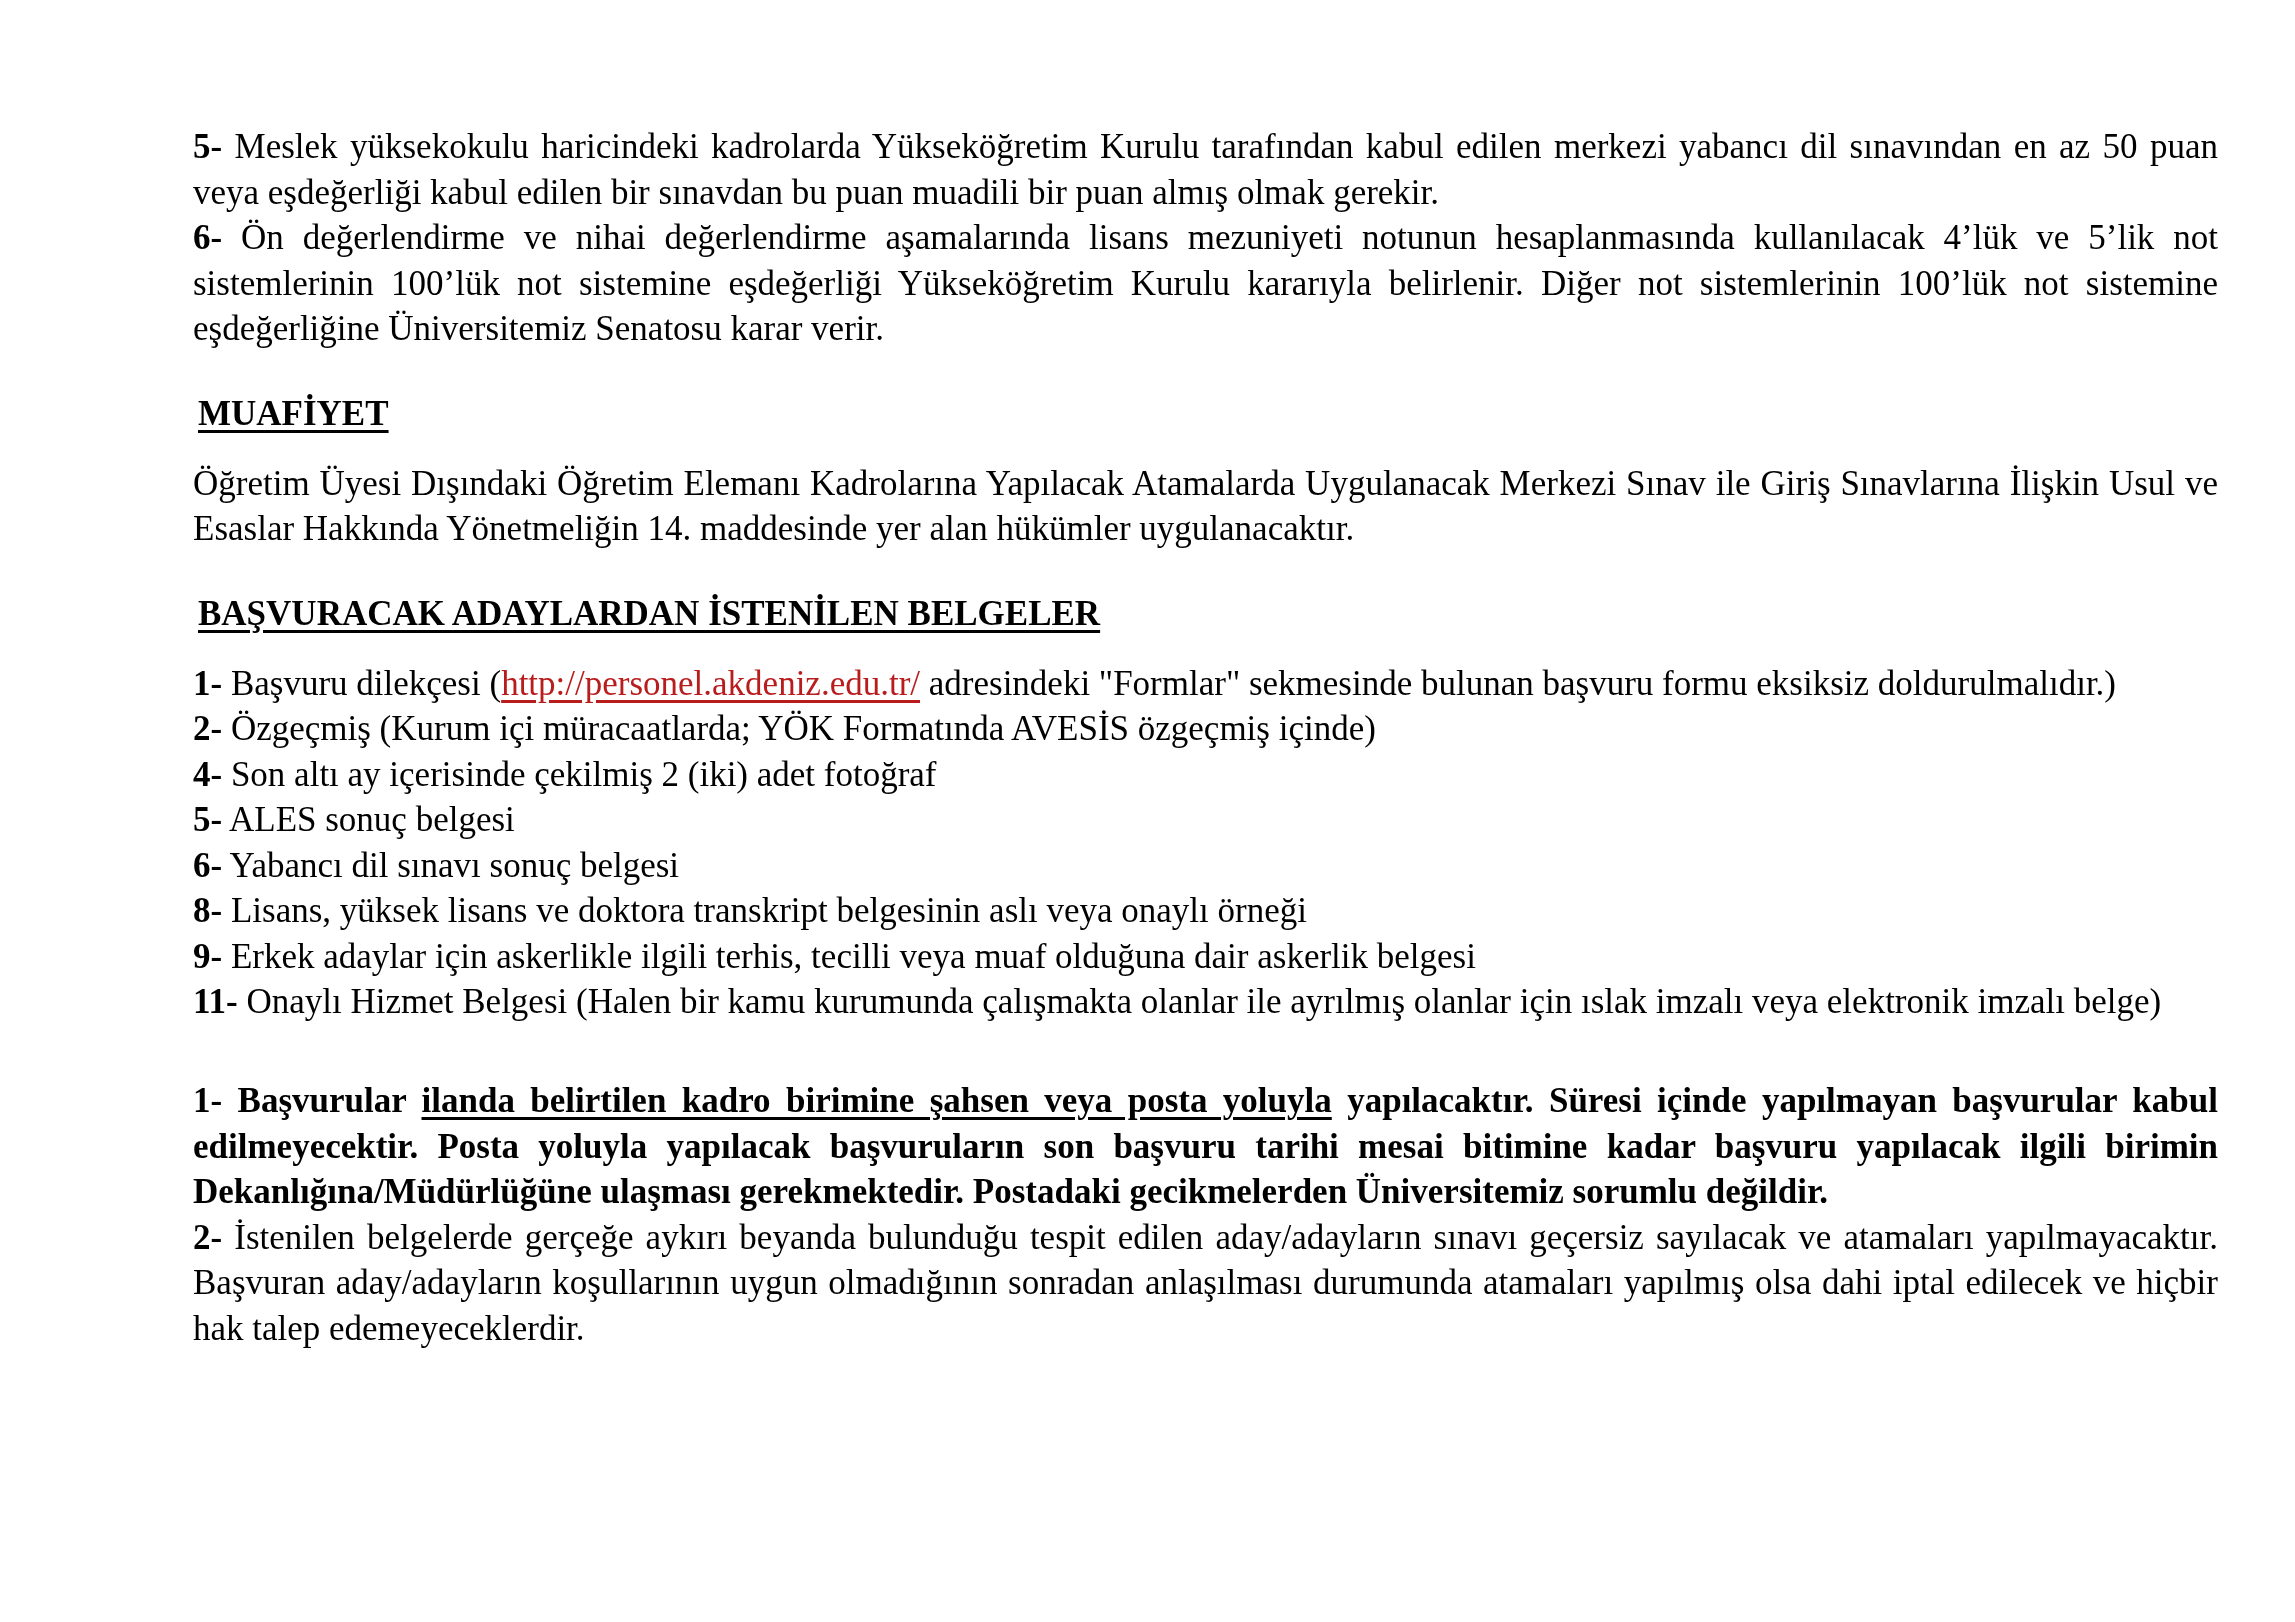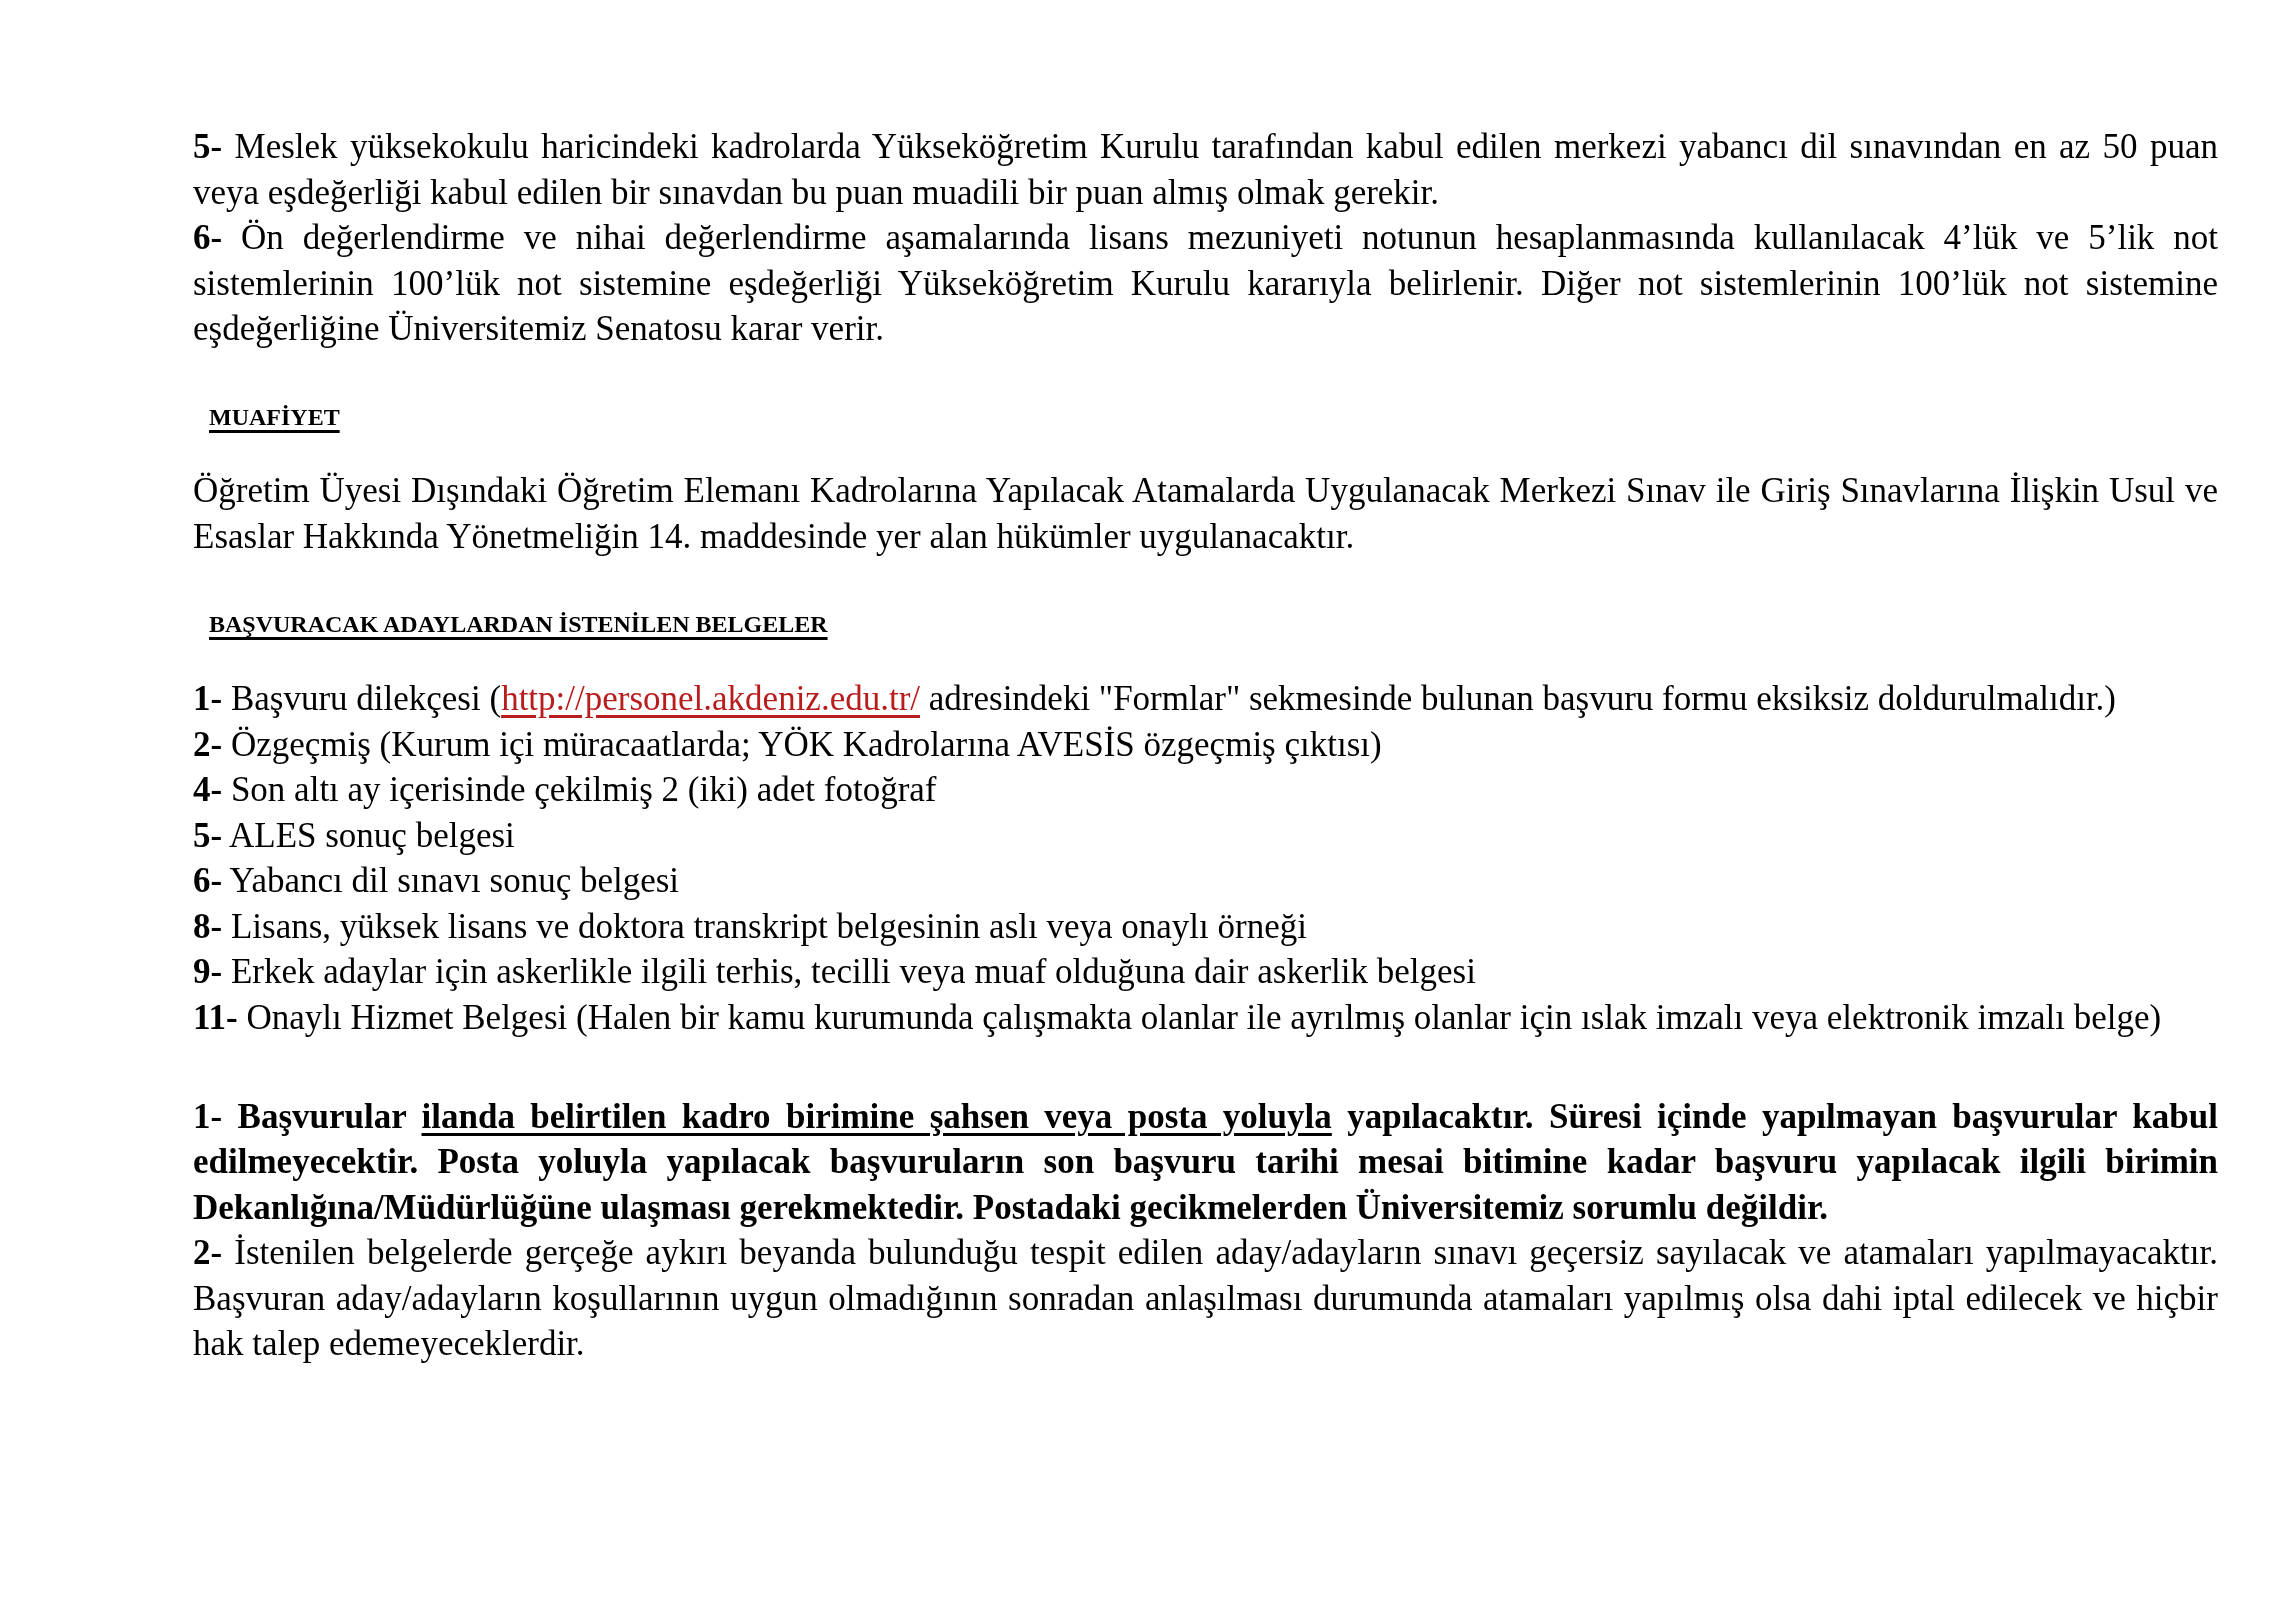--- a/index.html
+++ b/index.html
@@ -53,24 +53,24 @@
   .link {
     text-decoration: underline;
     text-decoration-thickness: 2.6px;
     text-underline-offset: 4.6px;
     color: #b91c1c;
   }
 
   
   .heading {
     font-family: "Liberation Serif", "DejaVu Serif", serif;
-    font-size: 24px;
+    font-size: 35px;
     font-weight: bold;
     color: #000000;
-    margin: 16px;
+    margin: 5px;
     display: inline-block;
     text-decoration: underline;
     text-decoration-thickness: 3.3px;
     text-underline-offset: 5.2px;
     white-space: nowrap;
   }
 
   .heading-wrap {
     margin: 0;
     line-height: 1.30;
@@ -105,21 +105,21 @@
 
     <div class="gap-section"></div>
 
     <div class="heading-wrap">
       <span class="heading">BAŞVURACAK ADAYLARDAN İSTENİLEN BELGELER</span>
     </div>
     <div class="gap-heading"></div>
 
     <p class="para"><span class="num">1-</span><span> Başvuru dilekçesi (</span><a class="link" href="#">http://personel.akdeniz.edu.tr/</a><span> adresindeki "Formlar" sekmesinde bulunan başvuru formu eksiksiz doldurulmalıdır.)</span></p>
 
-    <p class="para"><span class="num">2-</span><span> Özgeçmiş (Kurum içi müracaatlarda; YÖK Kadrolarına AVESİS özgeçmiş çıktısı)</span></p>
+    <p class="para"><span class="num">2-</span><span> Özgeçmiş (Kurum içi müracaatlarda; YÖK Formatında AVESİS özgeçmiş içinde)</span></p>
 
 
     <p class="para"><span class="num">4-</span><span> Son altı ay içerisinde çekilmiş 2 (iki) adet fotoğraf</span></p>
 
     <p class="para"><span class="num">5-</span><span> ALES sonuç belgesi</span></p>
 
     <p class="para"><span class="num">6-</span><span> Yabancı dil sınavı sonuç belgesi</span></p>
 
 
     <p class="para"><span class="num">8-</span><span> Lisans, yüksek lisans ve doktora transkript belgesinin aslı veya onaylı örneği</span></p>

